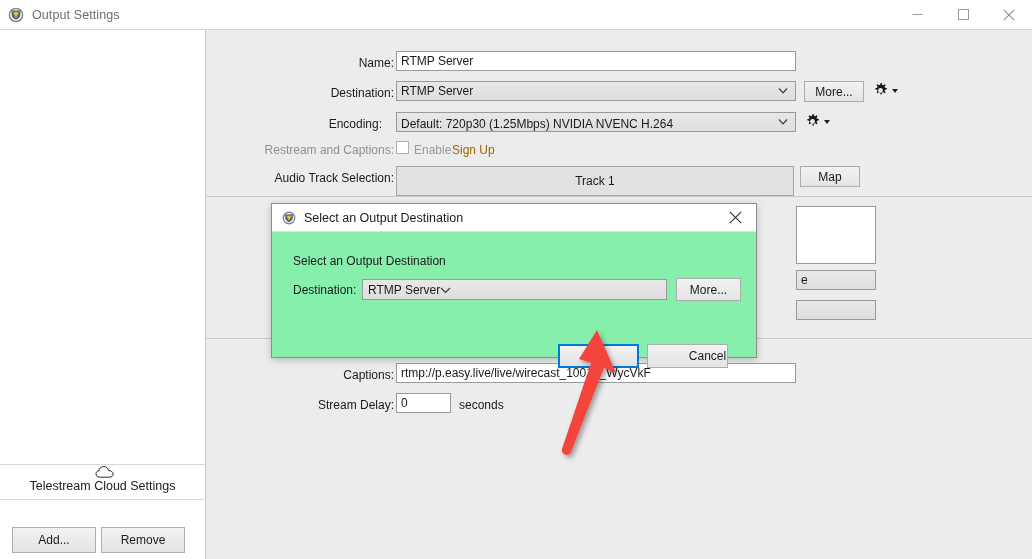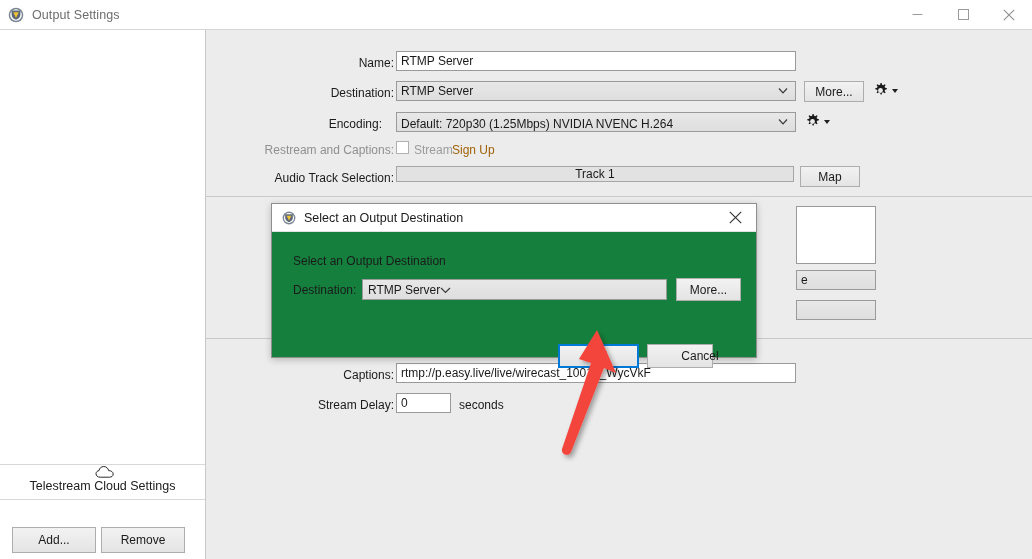--- a/index.html
+++ b/index.html
@@ -260,21 +260,21 @@
     color: #1a1a1a;
     overflow: hidden;
     white-space: nowrap;
   }
 
   
   .dialog {
     position: absolute;
     left: 271px; top: 203px;
     width: 486px; height: 155px;
-    background: #15803d;
+    background: #86efac;
     border: 1px solid #8f8f8f;
     box-sizing: border-box;
     box-shadow: 0 2px 7px rgba(0,0,0,.22);
     z-index: 50;
   }
   .dialog-titlebar {
     position: absolute;
     left: 0; top: 0;
     width: 484px; height: 28px;
     background: #ffffff;
@@ -331,21 +331,21 @@
     width: 65px; height: 23px;
   }
   .dlg-ok {
     position: absolute;
     left: 286px; top: 112px;
     width: 81px; height: 24px;
   }
   .dlg-cancel {
     position: absolute;
     left: 375px; top: 112px;
-    width: 66px; height: 24px; padding-left: 40px;
+    width: 81px; height: 24px; padding-left: 40px;
   }
 
   
   .arrow {
     position: absolute;
     left: 540px; top: 325px;
     width: 110px; height: 140px;
     z-index: 80;
     pointer-events: none;
   }
@@ -439,25 +439,25 @@
     <div class="gear" style="left:598px; top:83px;">
       <svg width="17" height="17" viewBox="0 0 17 17">
         <path d="M8.5 0.9 l1.2 0 0.3 1.8 1.3 0.55 1.5 -1.05 0.85 0.85 -1.05 1.5 0.55 1.3 1.8 0.3 0 1.2 -1.8 0.3 -0.55 1.3 1.05 1.5 -0.85 0.85 -1.5 -1.05 -1.3 0.55 -0.3 1.8 -1.2 0 -0.3 -1.8 -1.3 -0.55 -1.5 1.05 -0.85 -0.85 1.05 -1.5 -0.55 -1.3 -1.8 -0.3 0 -1.2 1.8 -0.3 0.55 -1.3 -1.05 -1.5 0.85 -0.85 1.5 1.05 1.3 -0.55 z" fill="#1a1a1a"></path>
         <circle cx="8.5" cy="8.5" r="2.4" fill="#ececec"></circle>
       </svg>
       <span class="caret"></span>
     </div>
 
     <div class="row-label dim" style="left:10px; top:113px; width:178px;">Restream and Captions:</div>
     <div class="checkbox" style="left:190px; top:111px;"></div>
-    <div class="checkbox-label" style="left:208px; top:113px;">Stream</div>
+    <div class="checkbox-label" style="left:208px; top:113px;">Enable</div>
     <a class="link" href="#" style="left:246px; top:113px;">Sign Up</a>
 
     <div class="row-label" style="left:40px; top:141px; width:148px;">Audio Track Selection:</div>
-    <div class="readonly-field" style="left:190px; top:136px; width:398px; height:16px;">Track 1</div>
+    <div class="readonly-field" style="left:190px; top:136px; width:398px; height:30px;">Track 1</div>
     <div class="btn" style="position:absolute; left:594px; top:136px; width:60px; height:21px;">Map</div>
 
     <div class="divider" style="top:166px;"></div>
 
     <div class="behind-white" style="left:590px; top:176px; width:80px; height:58px;"></div>
     <div class="behind-gray" style="left:590px; top:240px; width:80px; height:20px;">e</div>
     <div class="behind-gray" style="left:590px; top:270px; width:80px; height:20px;"></div>
 
     <div class="divider" style="top:308px;"></div>
 

